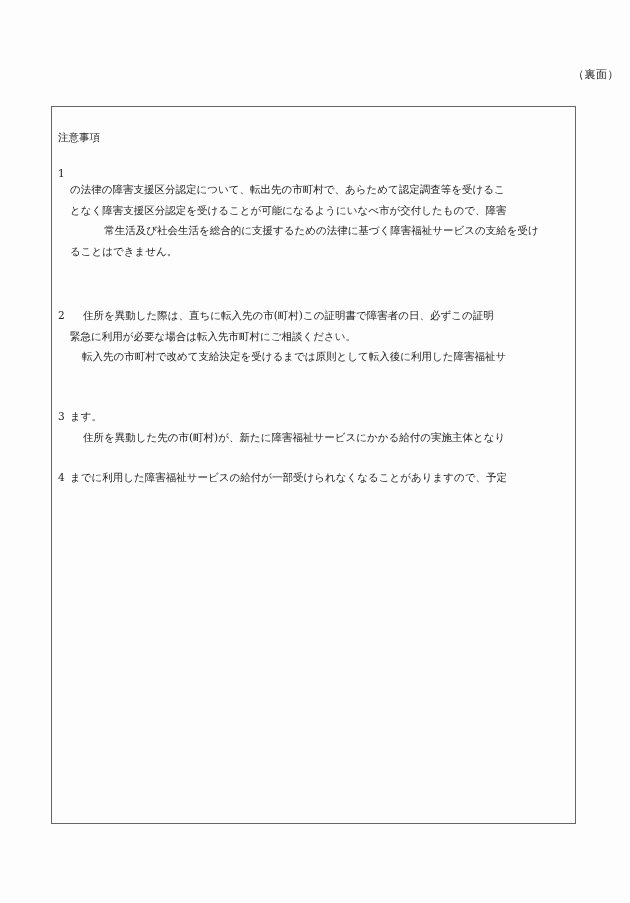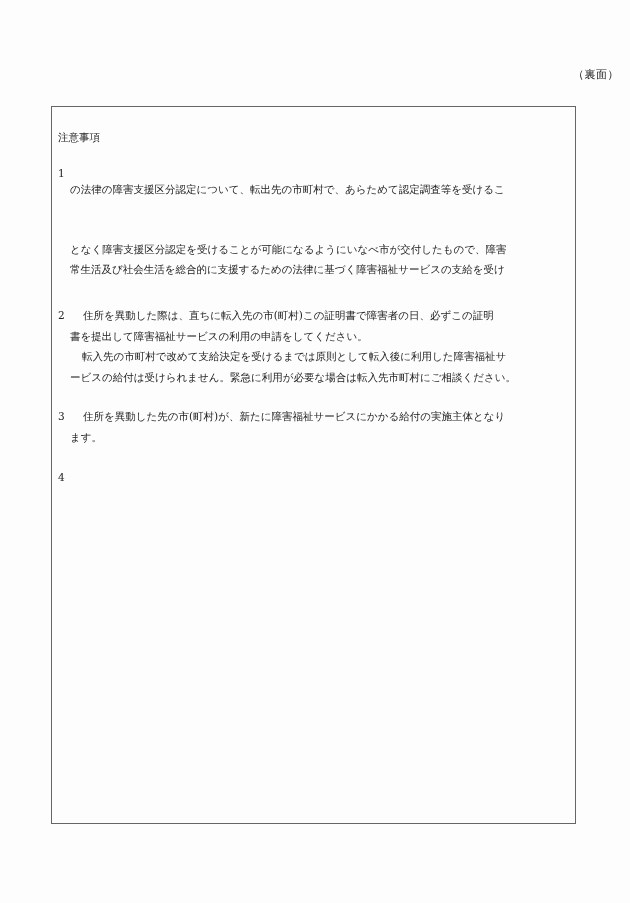--- a/index.html
+++ b/index.html
@@ -28,34 +28,35 @@
 <body>
 
 <div class="page-label">（裏面）</div>
 
 <div class="box">
   <div class="box-title">注意事項</div>
 
   <div class="item" style="top:56px;">
     <span class="num">1</span>
     <span class="line" style="padding-left:12px;margin-top:16px;">の法律の障害支援区分認定について、転出先の市町村で、あらためて認定調査等を受けるこ</span>
-    <span class="line" style="padding-left:12px;margin-top:39px;">となく障害支援区分認定を受けることが可能になるようにいなべ市が交付したもので、障害</span>
-    <span class="line" style="padding-left:12px;">常生活及び社会生活を総合的に支援するための法律に基づく障害福祉サービスの支給を受け</span>
+    <span class="line" style="padding-left:12px;">となく障害支援区分認定を受けることが可能になるようにいなべ市が交付したもので、障害</span>
+    <span class="line" style="padding-left:12px;text-align:center;">常生活及び社会生活を総合的に支援するための法律に基づく障害福祉サービスの支給を受け</span>
+    <span class="line" style="padding-left:12px;">ることはできません。</span>
   </div>
 
   <div class="item" style="top:198px;">
     <span class="num">2</span>
     <span class="line" style="padding-left:25px;">住所を異動した際は、直ちに転入先の市(町村)この証明書で障害者の日、必ずこの証明</span>
-    <span class="line" style="padding-left:12px;">書を提出して障害福祉サービスの利用の申請をしてください。</span>
+    <span class="line" style="padding-left:12px;">緊急に利用が必要な場合は転入先市町村にご相談ください。</span>
     <span class="line" style="padding-left:24px;">転入先の市町村で改めて支給決定を受けるまでは原則として転入後に利用した障害福祉サ</span>
-    <span class="line" style="padding-left:12px;">ービスの給付は受けられません。緊急に利用が必要な場合は転入先市町村にご相談ください。</span>
   </div>
 
   <div class="item" style="top:299px;">
     <span class="num">3</span>
+    <span class="line" style="padding-left:12px;">ます。</span>
     <span class="line" style="padding-left:25px;">住所を異動した先の市(町村)が、新たに障害福祉サービスにかかる給付の実施主体となり</span>
-    <span class="line" style="padding-left:12px;">ます。</span>
   </div>
 
   <div class="item" style="top:360px;">
     <span class="num">4</span>
+    <span class="line" style="padding-left:12px;">までに利用した障害福祉サービスの給付が一部受けられなくなることがありますので、予定</span>
   </div>
 </div>
 
 </body></html>

